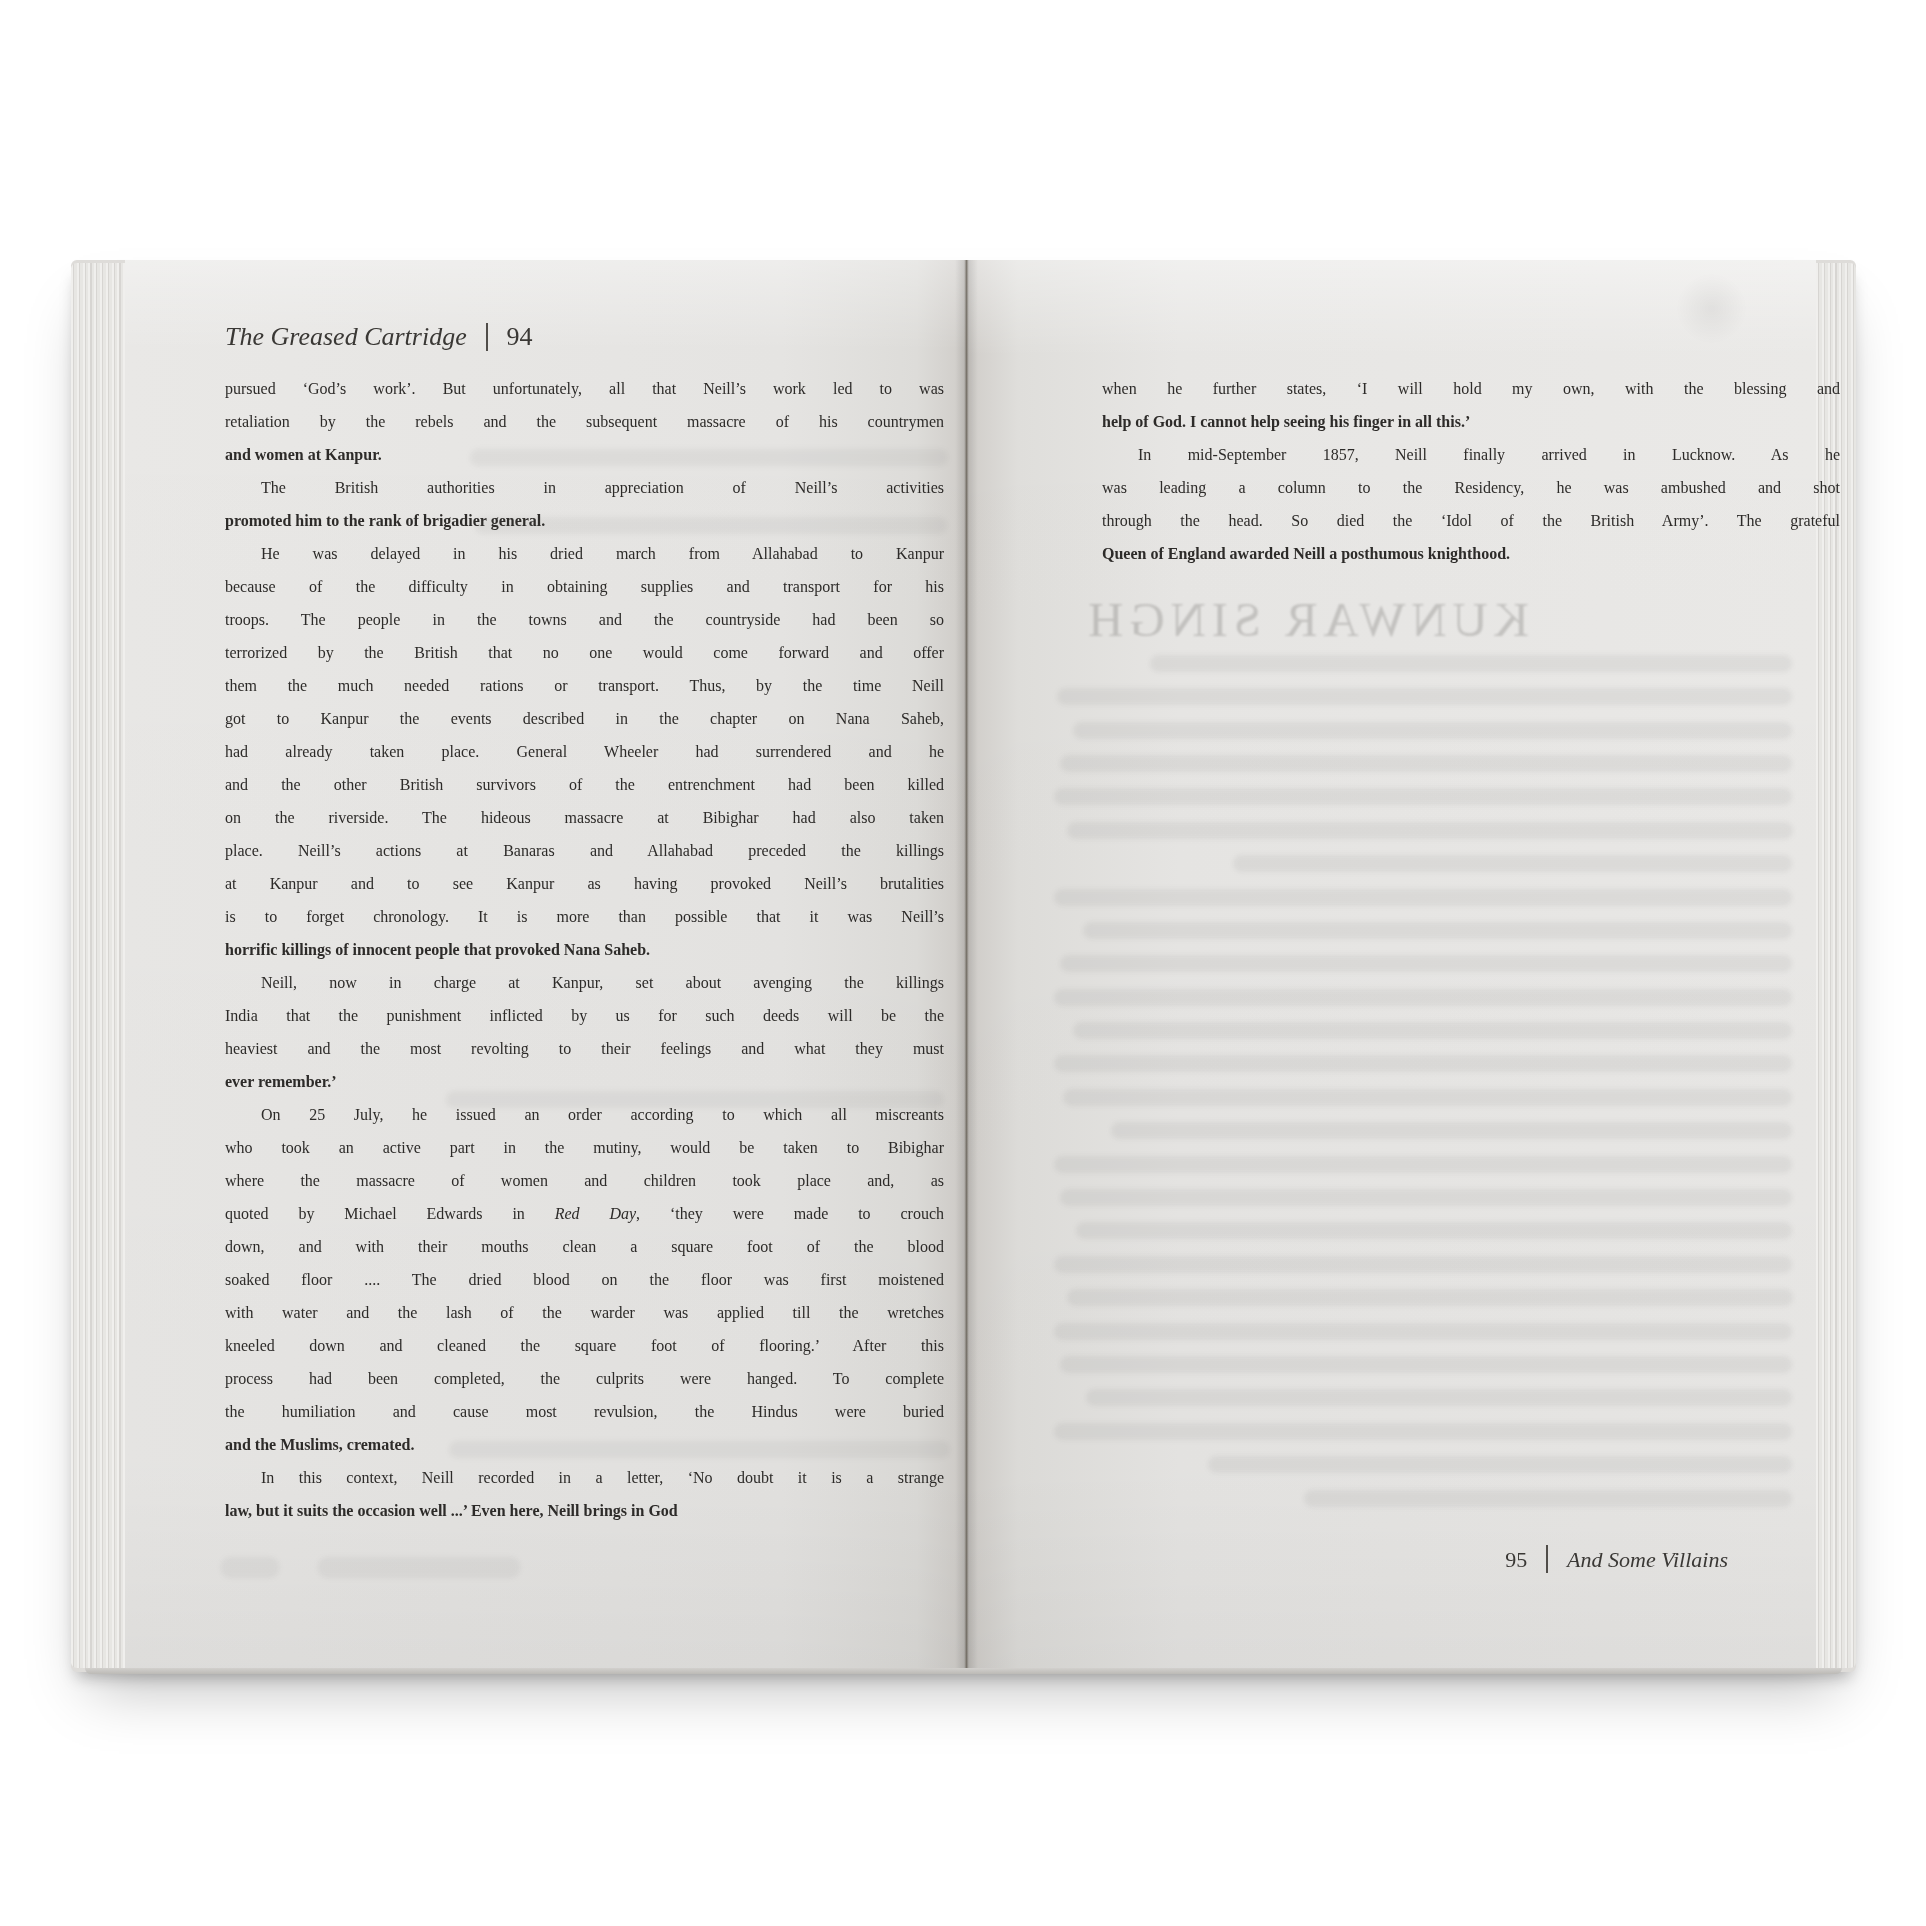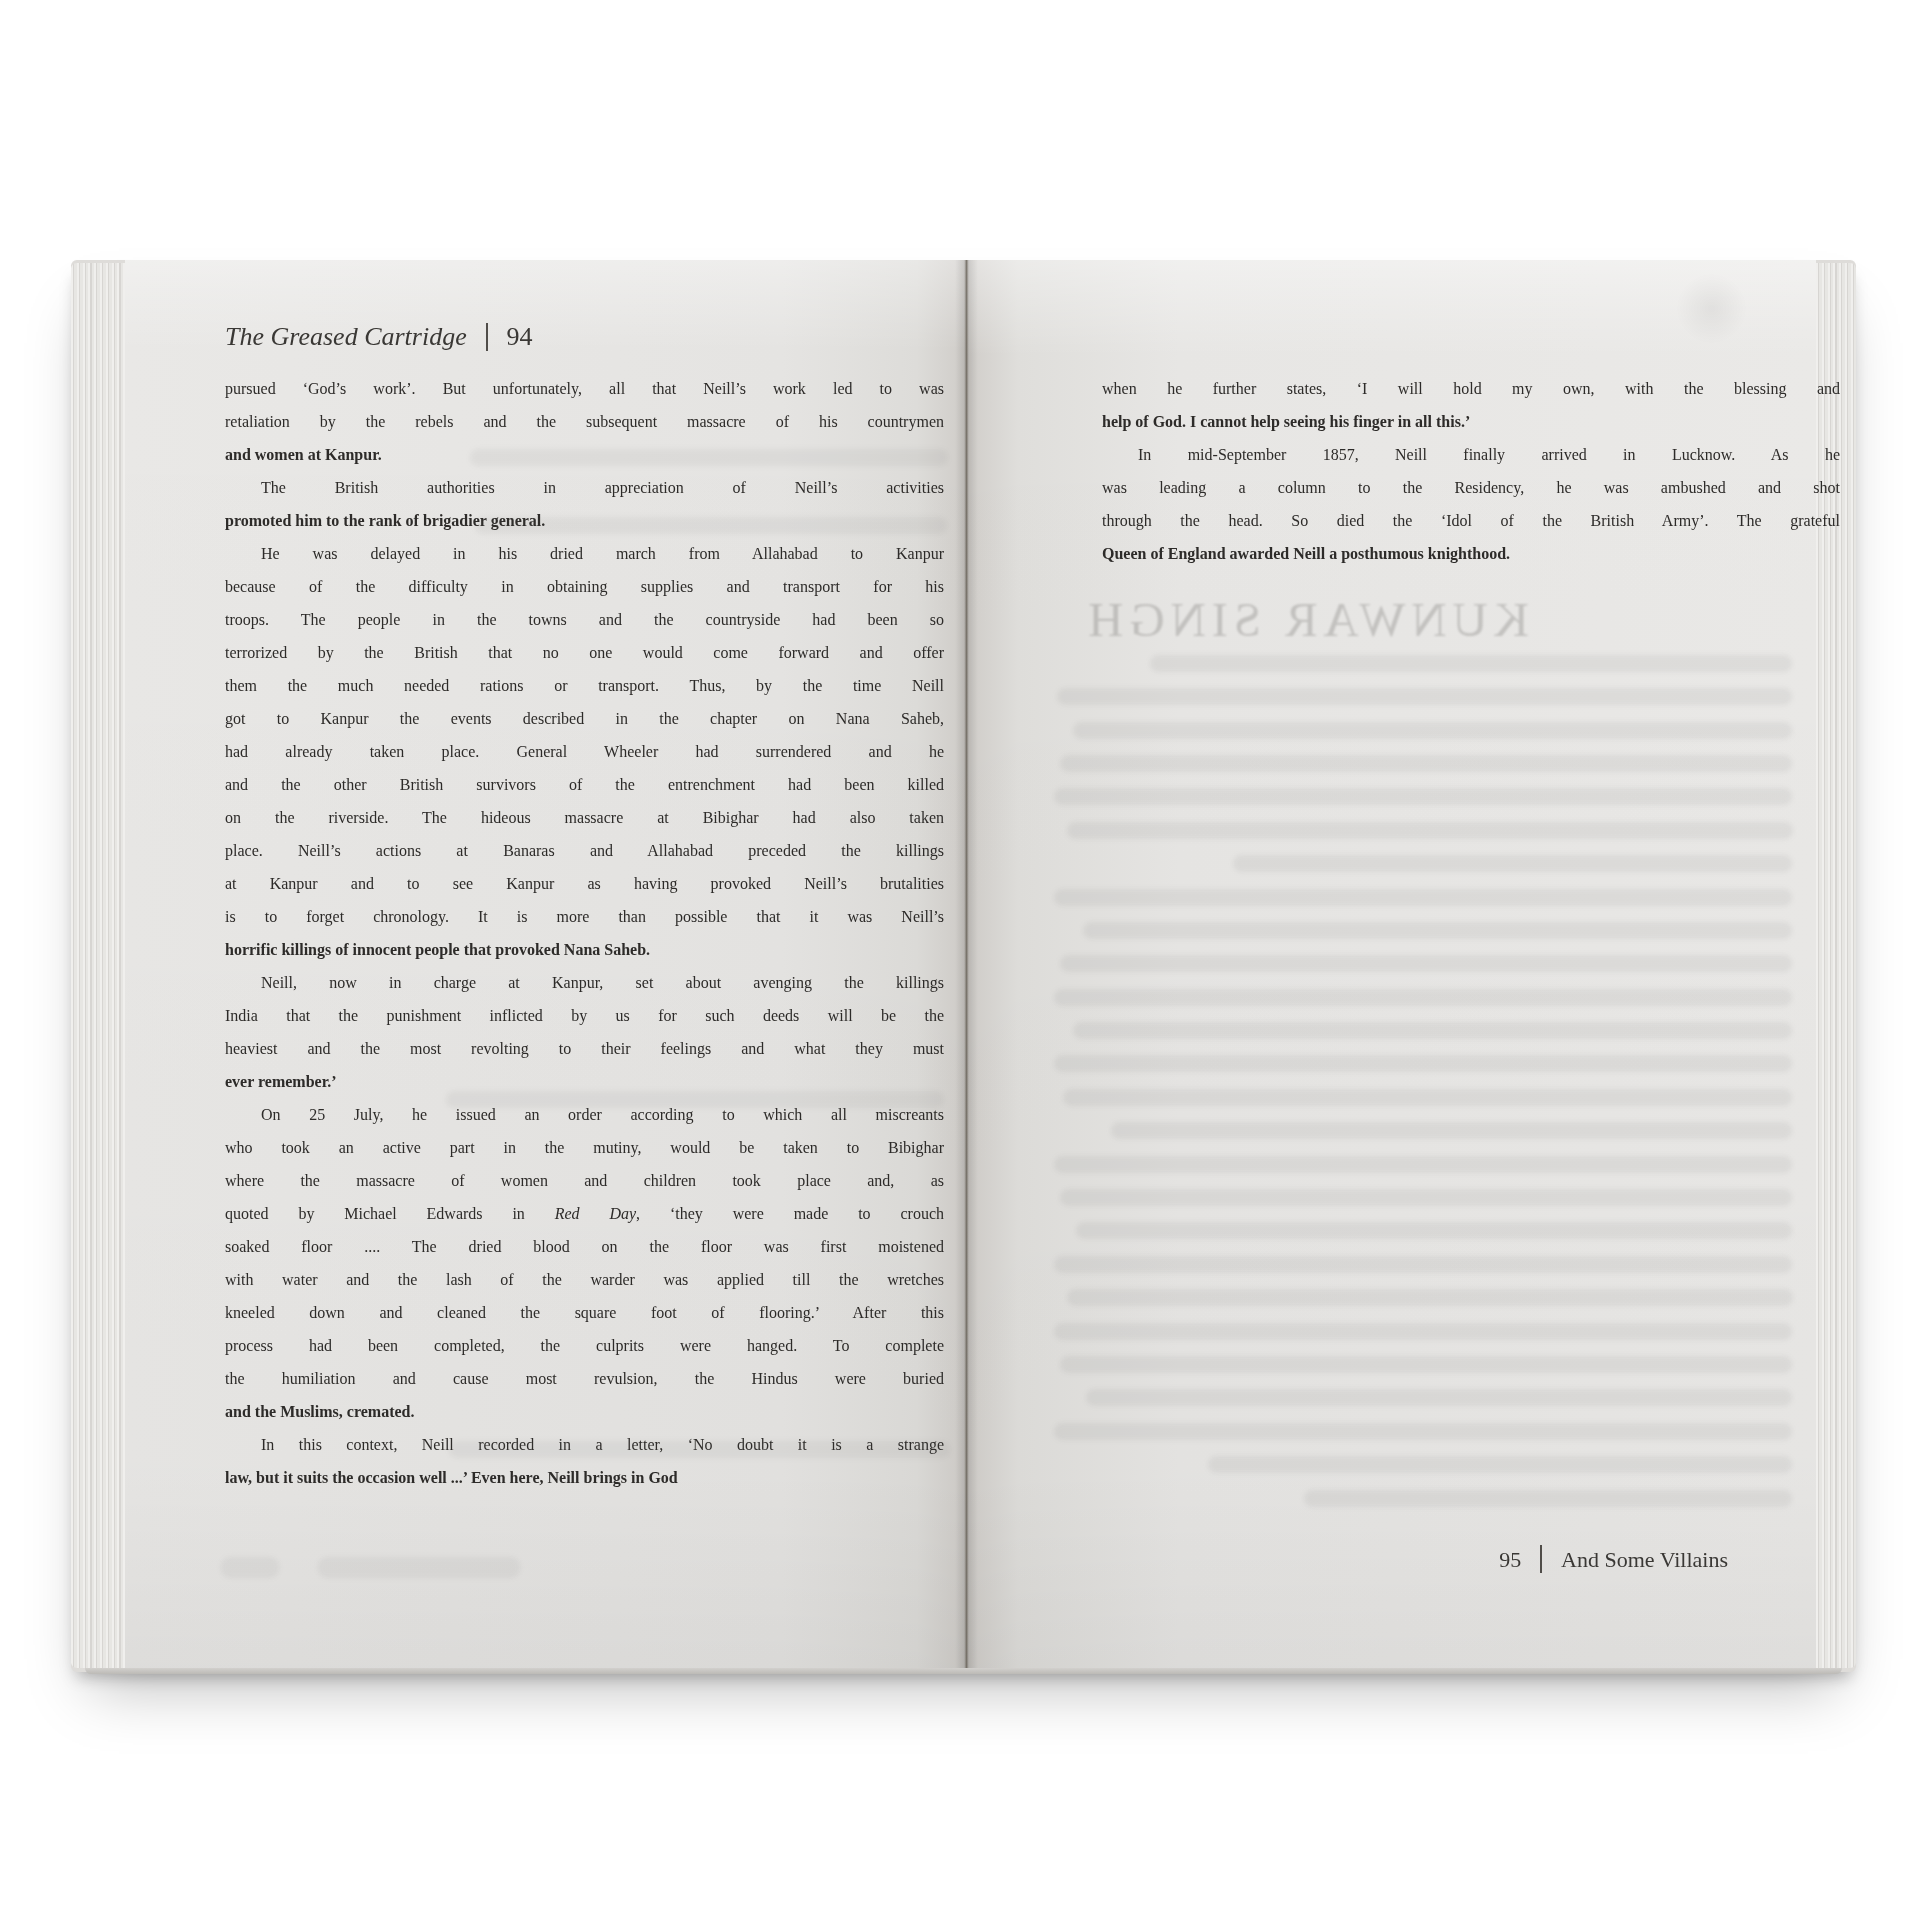--- a/index.html
+++ b/index.html
@@ -35,21 +35,21 @@
       linear-gradient(to bottom,rgba(255,255,255,0.4) 0,rgba(255,255,255,0) 96px,rgba(0,0,0,0.02) 1220px,rgba(0,0,0,0.05) 100%),
       linear-gradient(to left,#eae9e7 0,#e7e6e4 75%,#dfdedb 94%,#d0cdc9 100%);
   }
   .gutter{
     position:absolute;left:884px;top:0;width:23px;height:1412px;pointer-events:none;
     background:linear-gradient(90deg,rgba(0,0,0,0) 0%,rgba(0,0,0,0.10) 40%,rgba(92,86,76,0.75) 50%,rgba(0,0,0,0.10) 60%,rgba(0,0,0,0) 100%);
   }
   .runhead{position:absolute;left:100px;top:62px;color:#3a3835;font-size:26px;white-space:nowrap;}
   .runhead .chap{font-style:italic;}
   .runfoot{position:absolute;right:88px;top:1285px;color:#3a3835;font-size:22px;white-space:nowrap;}
-  .runfoot .chap{}
+  .runfoot .chap{font-style:italic;}
   .vsep{display:inline-block;width:1.9px;height:28px;background:#504d49;margin:0 19px;vertical-align:-6.4px;}
   .textblock{position:absolute;top:112px;}
   .tbL{left:100px;width:719px;}
   .tbR{left:87px;width:738px;margin-left:48px;}
   .bline{
     font-size:16px;line-height:33px;color:#2d2b29;
     text-align:justify;text-align-last:justify;
   }
   .bline.end{text-align-last:left;font-weight:bold;}
   .bline.ind{text-indent:36px;}
@@ -102,20 +102,21 @@
         <div class="bline">is to forget chronology. It is more than possible that it was Neill’s</div>
         <div class="bline end">horrific killings of innocent people that provoked Nana Saheb.</div>
         <div class="bline ind">Neill, now in charge at Kanpur, set about avenging the killings</div>
         <div class="bline">India that the punishment inflicted by us for such deeds will be the</div>
         <div class="bline">heaviest and the most revolting to their feelings and what they must</div>
         <div class="bline end">ever remember.’</div>
         <div class="bline ind">On 25 July, he issued an order according to which all miscreants</div>
         <div class="bline">who took an active part in the mutiny, would be taken to Bibighar</div>
         <div class="bline">where the massacre of women and children took place and, as</div>
         <div class="bline">quoted by Michael Edwards in <i>Red Day</i>, ‘they were made to crouch</div>
+        <div class="bline">down, and with their mouths clean a square foot of the blood</div>
         <div class="bline">soaked floor .... The dried blood on the floor was first moistened</div>
         <div class="bline">with water and the lash of the warder was applied till the wretches</div>
         <div class="bline">kneeled down and cleaned the square foot of flooring.’ After this</div>
         <div class="bline">process had been completed, the culprits were hanged. To complete</div>
         <div class="bline">the humiliation and cause most revulsion, the Hindus were buried</div>
         <div class="bline end">and the Muslims, cremated.</div>
         <div class="bline ind">In this context, Neill recorded in a letter, ‘No doubt it is a strange</div>
         <div class="bline end">law, but it suits the occasion well ...’ Even here, Neill brings in God</div>
       </div>
     <div id="left-ghosts">

